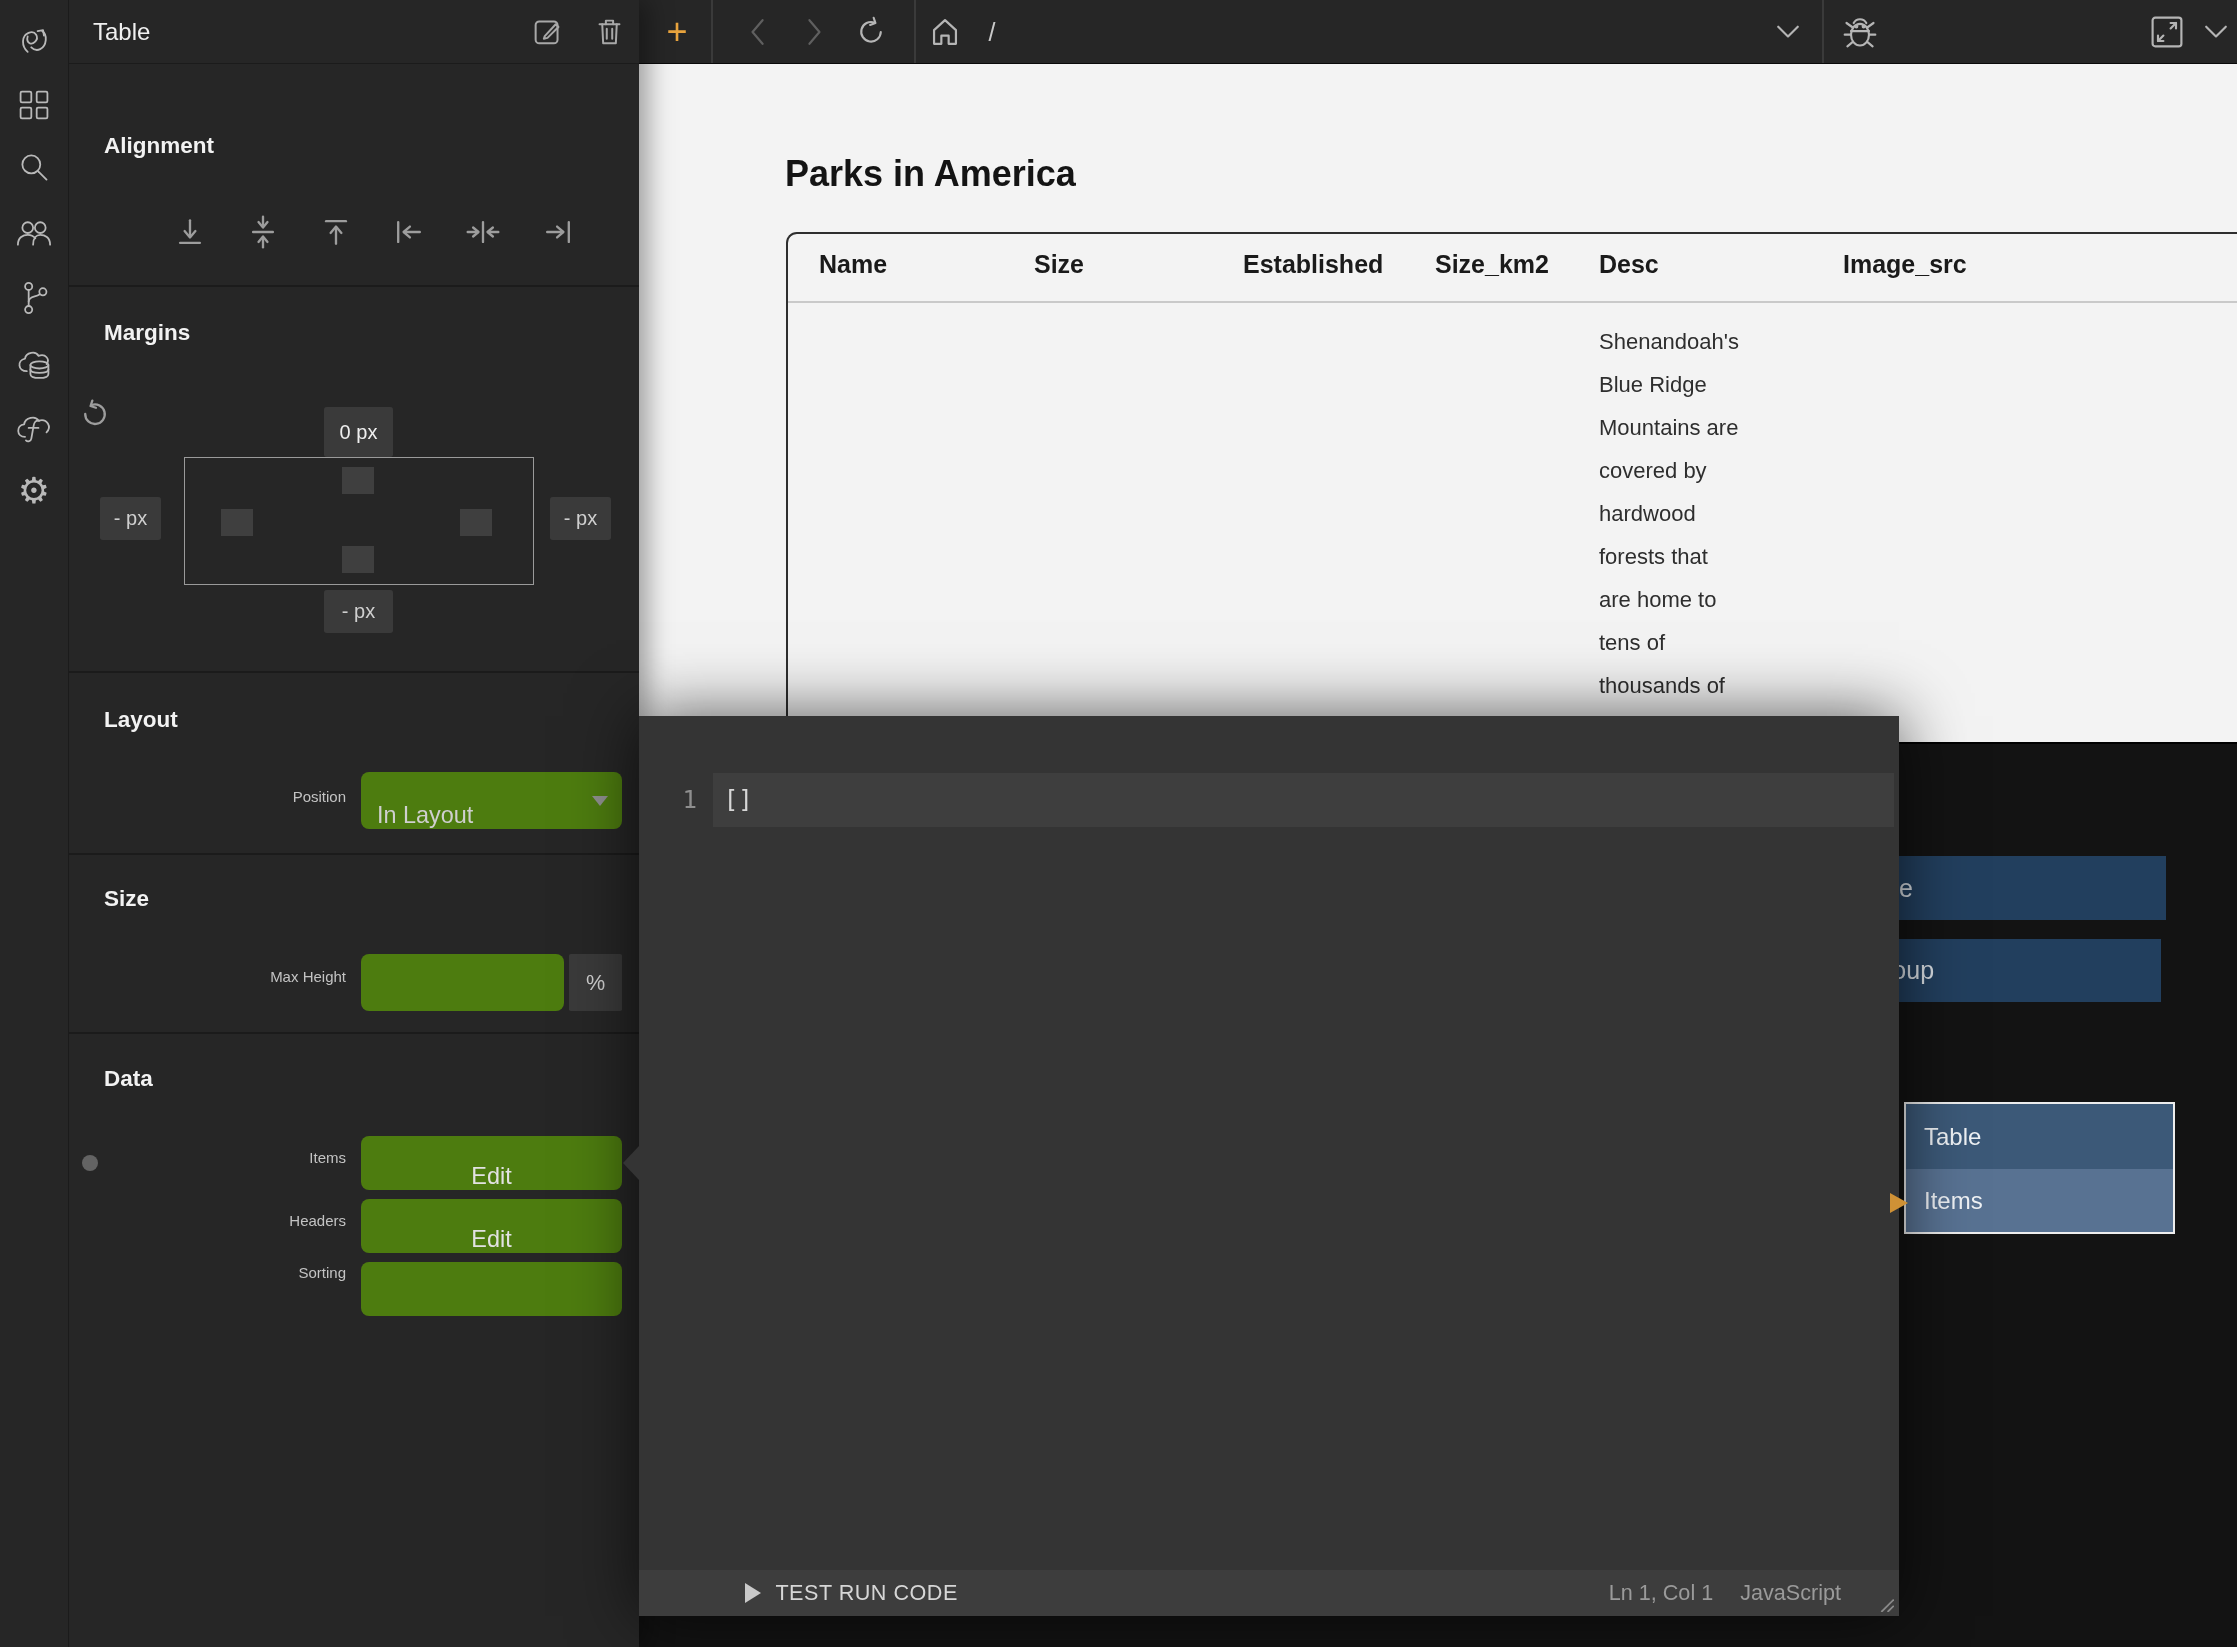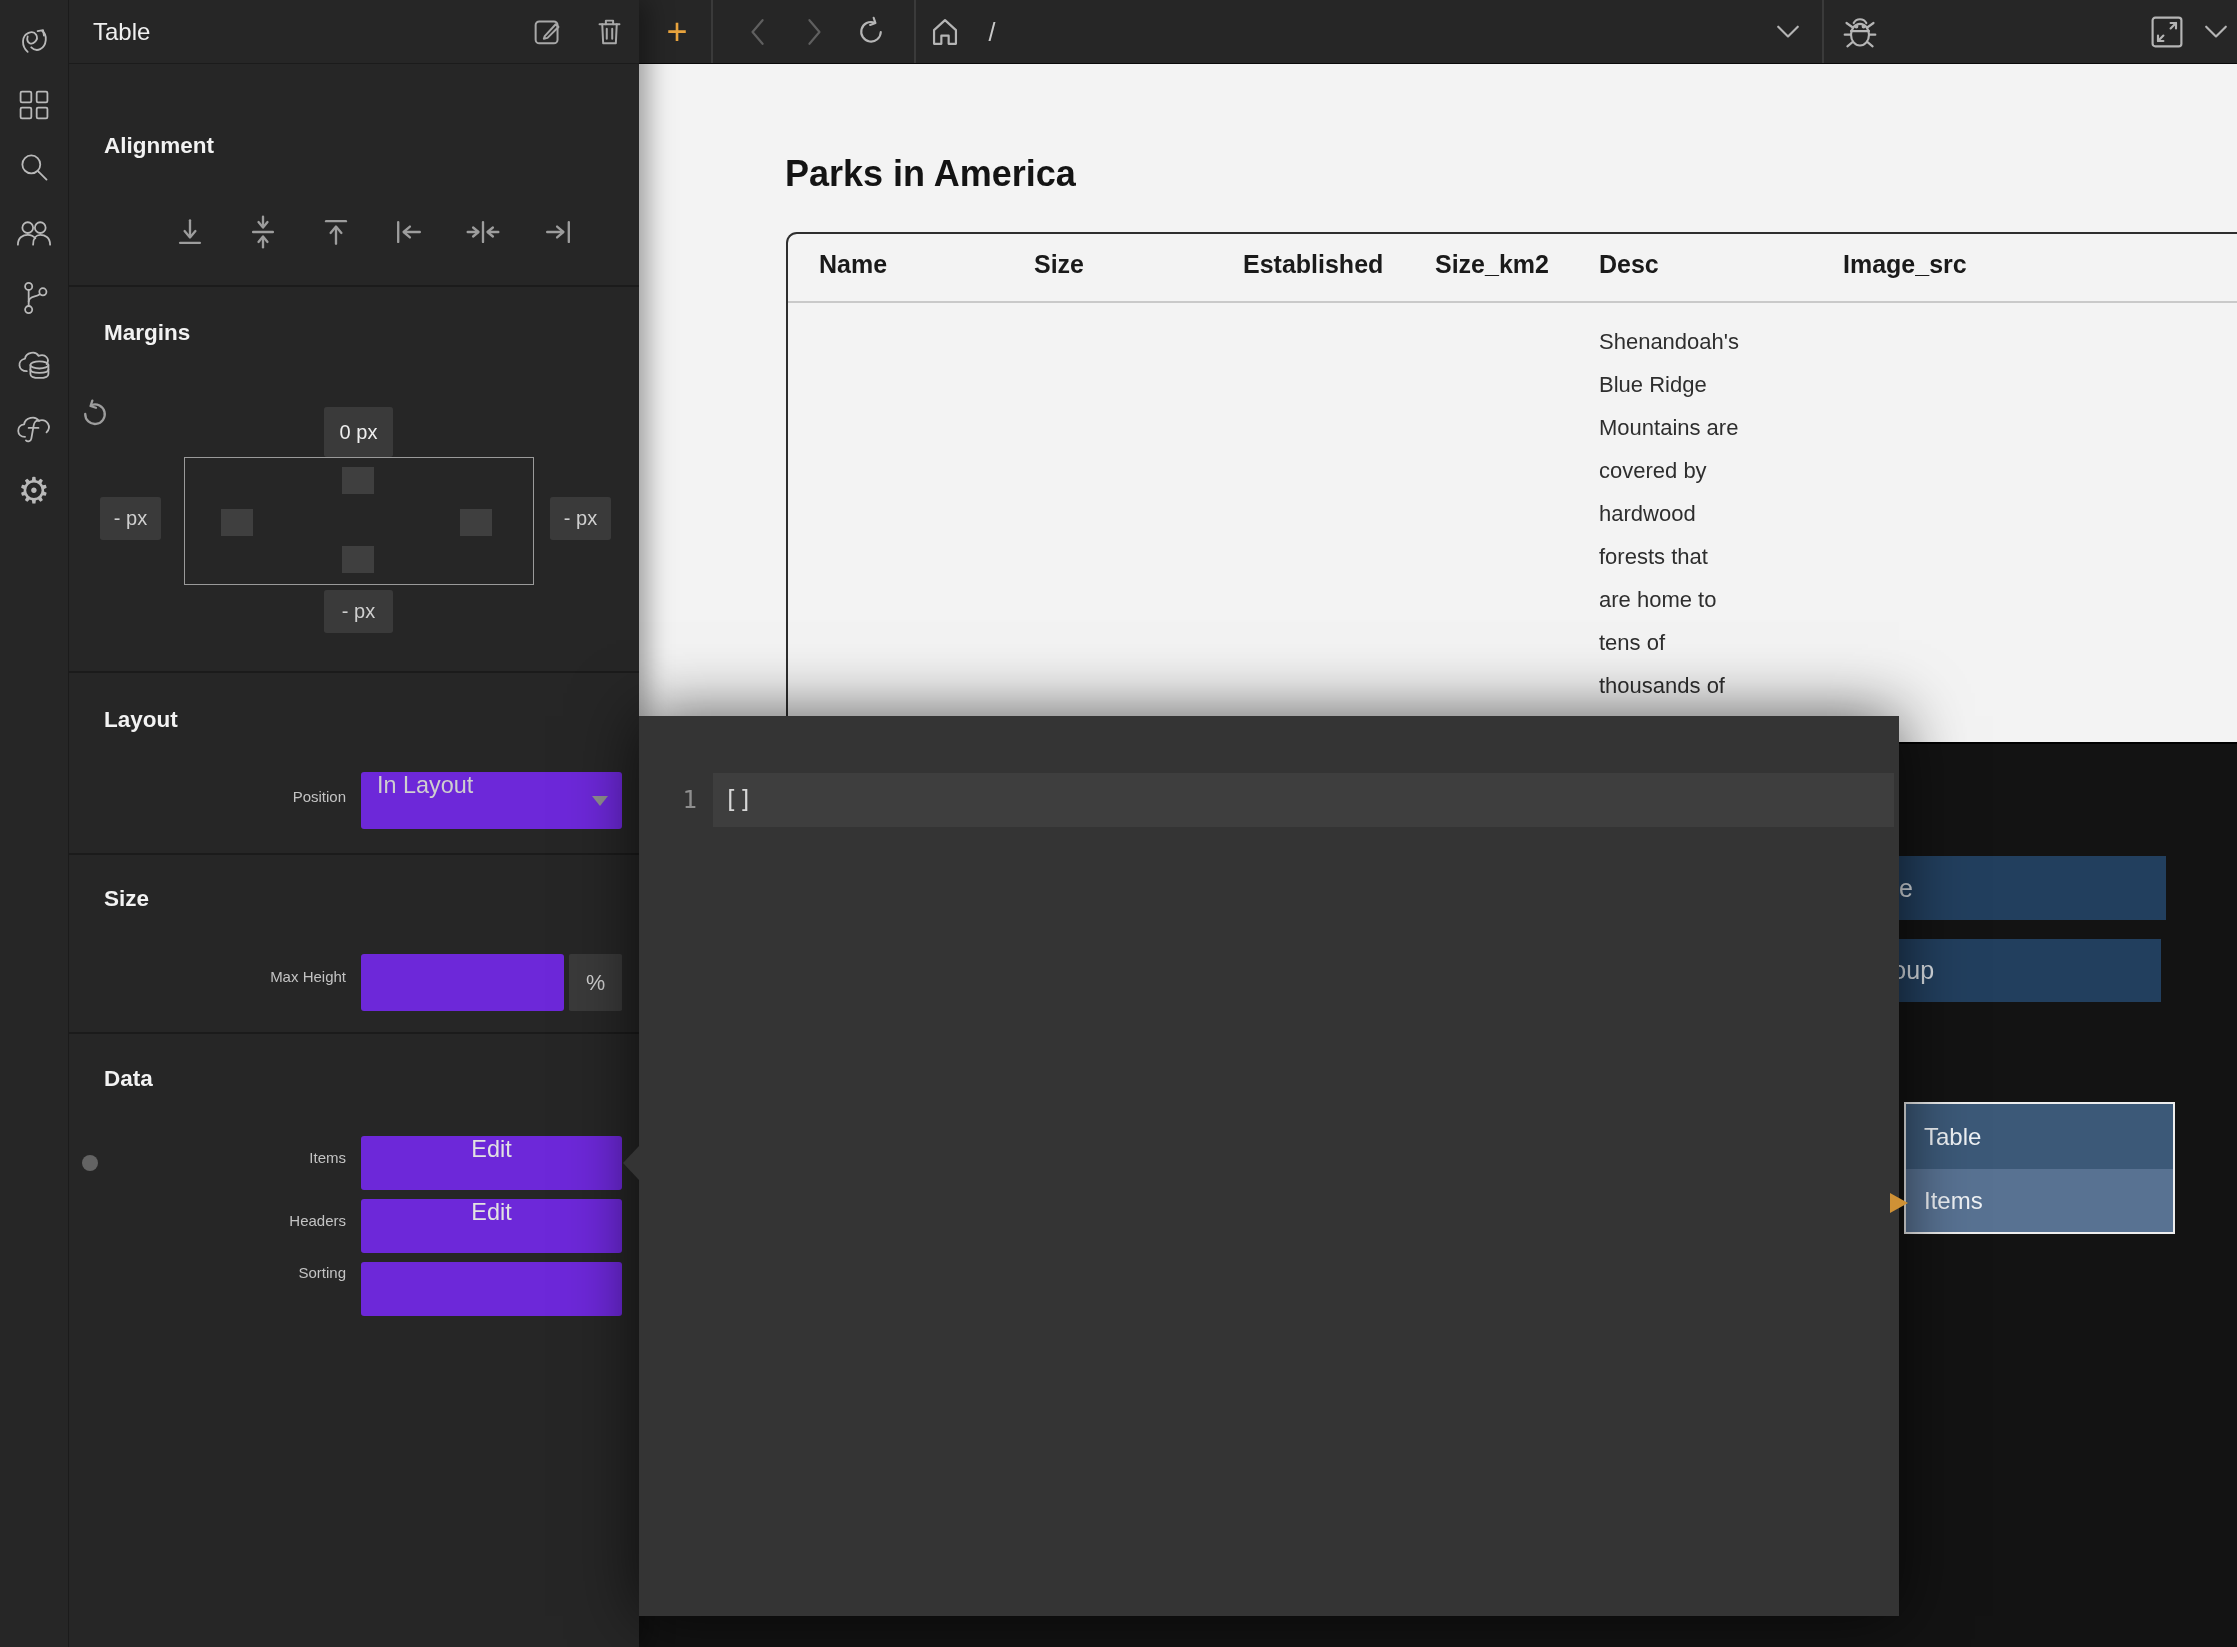--- a/index.html
+++ b/index.html
@@ -28,22 +28,22 @@
   .align-btn{position:absolute;top:0;width:36px;height:36px;}
   .align-btn svg{stroke:#9d9d9d;fill:none;stroke-width:2.6;stroke-linecap:round;stroke-linejoin:round;}
 
   .chip{position:absolute;background:#3a3a3a;color:#cfcfcf;font-size:20px;border-radius:2.7px;
         display:flex;align-items:center;justify-content:center;}
   .m-rect{position:absolute;left:116px;top:457px;width:348px;height:126px;border:1.8px solid #9a9a9a;}
   .m-handle{position:absolute;width:32px;height:27px;background:#3f3f3f;}
   .reset-btn{position:absolute;left:10.8px;top:398px;width:32px;height:32px;}
   .reset-btn svg{stroke:#9d9d9d;fill:none;stroke-width:2.6;stroke-linecap:round;stroke-linejoin:round;}
 
-  .control{position:absolute;background:#6d28d9;border-radius:3px;color:#cfcfcf;font-size:23.4px;
-           display:flex;align-items:flex-start;}
+  .control{position:absolute;background:#4d7c0f;border-radius:8px;color:#cfcfcf;font-size:23.4px;
+           display:flex;align-items:flex-end;}
   .dd-chevron{position:absolute;right:14.4px;top:50%;margin-top:-4.5px;width:0;height:0;
               border-left:8px solid transparent;border-right:8px solid transparent;border-top:10px solid #8f8f8f;}
   .edit-btn{justify-content:center;color:#e2e2e2;}
   .unit-box{position:absolute;background:#3a3a3a;border-radius:1.8px;color:#cfcfcf;font-size:21.6px;
             display:flex;align-items:center;justify-content:center;}
   .data-dot{position:absolute;left:14.4px;top:1155px;width:16px;height:16px;border-radius:50%;background:#636363;}
 
   
   .topbar{position:absolute;left:639px;top:0;width:1599px;height:63px;background:#262626;
           border-bottom:1.8px solid #0a0a0a;z-index:30;}
@@ -371,16 +371,32 @@
     <div class="row-label" style="top:1212px">Headers</div>
     <div class="control edit-btn" style="left:293px;top:1199px;width:261px;height:54px;">Edit</div>
     <div class="row-label" style="top:1264px">Sorting</div>
     <div class="control" style="left:293px;top:1262px;width:261px;height:54px;"></div>
   </div>
 
   <div class="editor">
     <div class="editor-arrow"></div>
     <div class="gutter-num">1</div>
     <div class="active-line">[]</div>
+    <div class="editor-bar">
+      <div class="run-btn">
+        <span class="play-tri"></span>
+        <span>TEST RUN CODE</span>
+      </div>
+      <div class="status-right">
+        <span>Ln 1, Col 1</span>
+        <span>JavaScript</span>
+      </div>
+      <div class="resize-hatch">
+        <svg width="20" height="16" viewBox="0 0 22 18">
+            <line x1="8" y1="18" x2="22" y2="4"></line>
+            <line x1="15" y1="18" x2="22" y2="11"></line>
+          </svg>
+      </div>
+    </div>
   </div>
 
 </div>
 
 
 </body></html>

